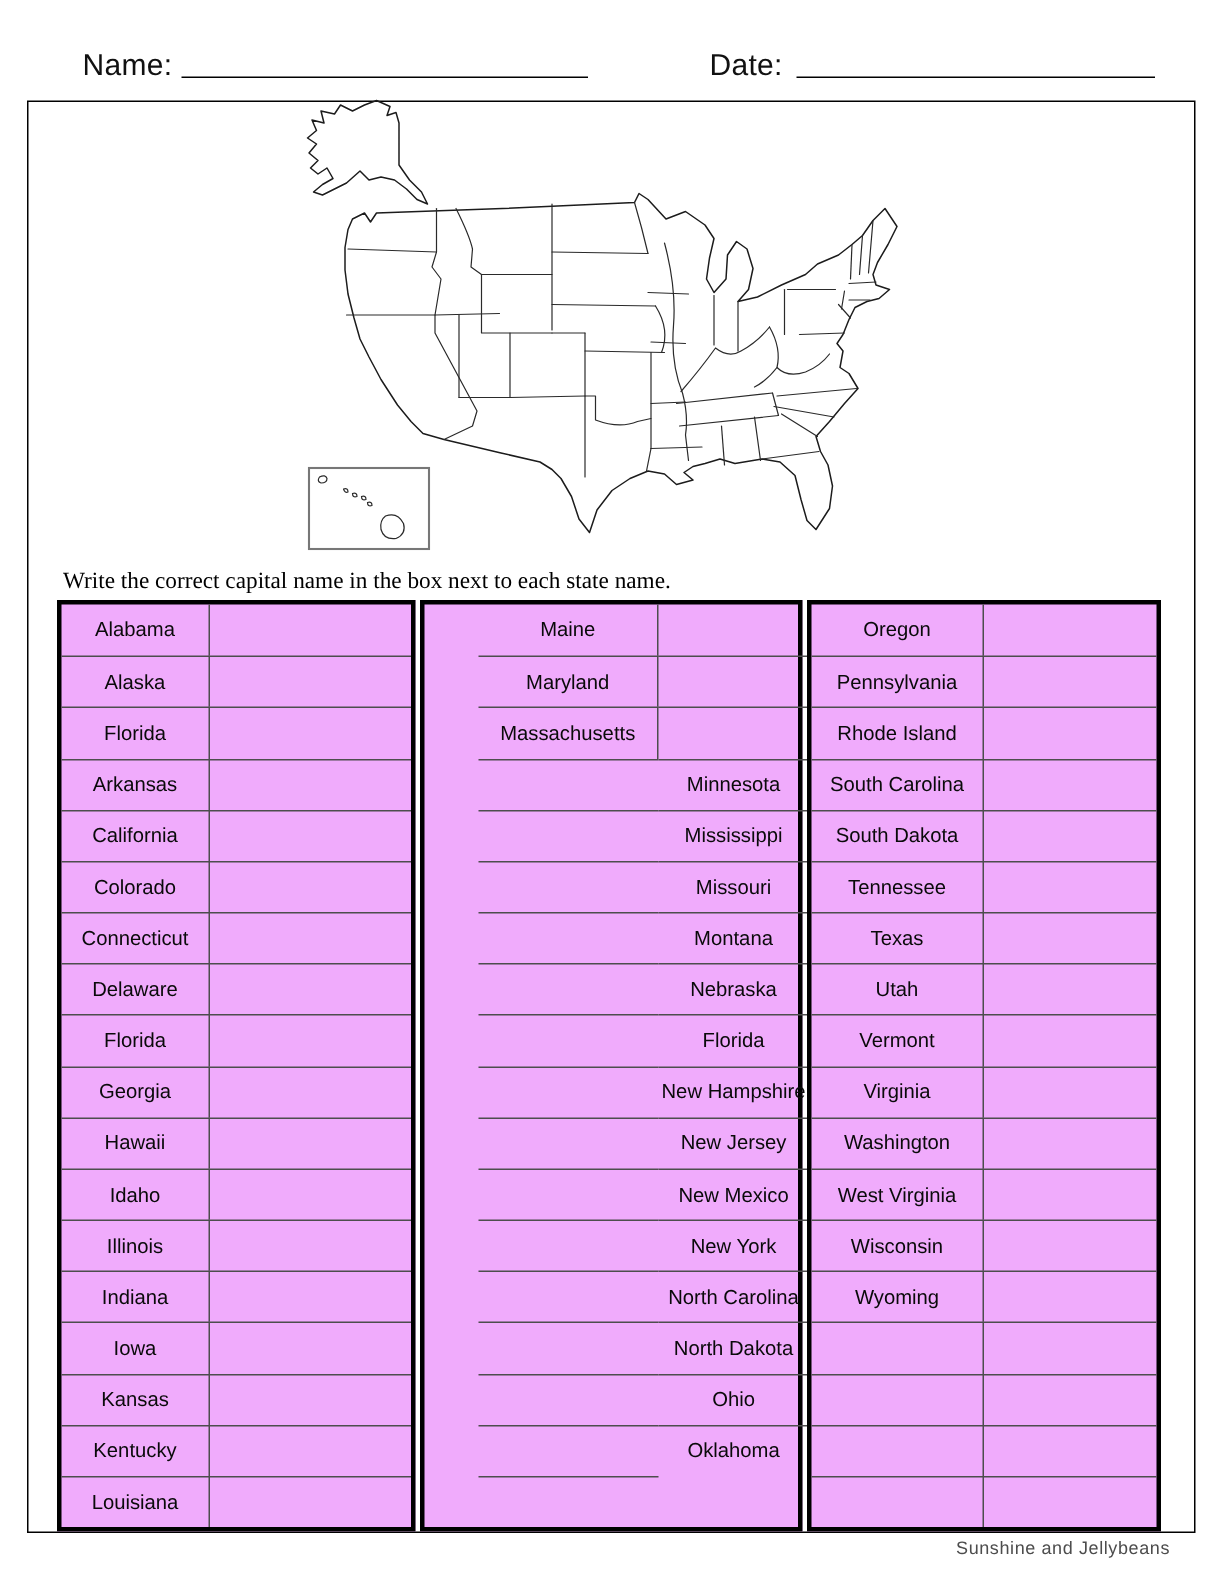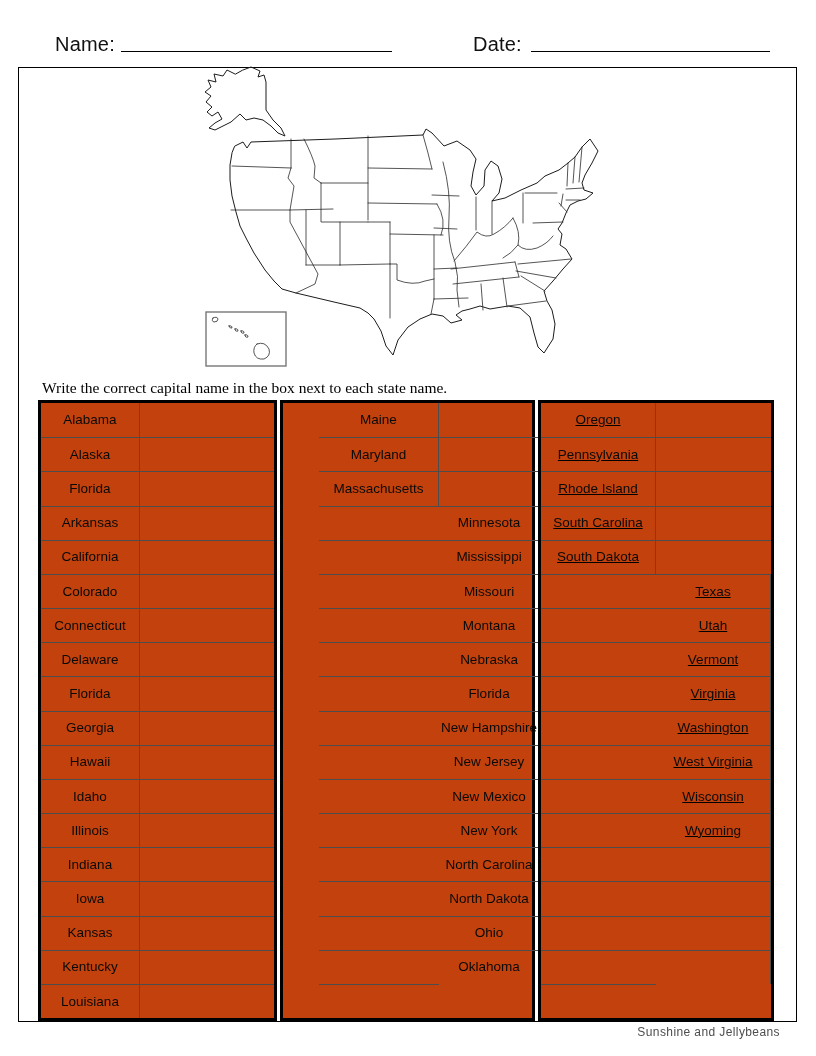--- a/index.html
+++ b/index.html
@@ -26,26 +26,26 @@
   .map-line-thin{fill:none;stroke:#2a2a2a;stroke-width:0.8;stroke-linejoin:round;stroke-linecap:round;}
   .inset-rect{fill:none;stroke:#777;stroke-width:1.4;}
   
   .instruction{
     position:absolute;left:42px;top:379px;
     font-family:"Liberation Serif", serif;font-size:15.5px;color:#000;
   }
   
   .group{
     position:absolute;top:400px;height:621px;box-sizing:border-box;
-    border:3px solid #000;background:#c2410c;
+    border:3px solid #000;background:#f0abfc;
     display:grid;grid-auto-rows:1fr;
   }
   #group-0{left:38px;width:239px;grid-template-columns:99px 1fr;}
   #group-1{left:280px;width:255px;grid-template-columns:120px 1fr;padding-left:36px;}
-  #group-2{left:538px;width:236px;grid-template-columns:115px 1fr;text-decoration:underline;}
+  #group-2{left:538px;width:236px;grid-template-columns:115px 1fr;}
   .cell{
     box-sizing:border-box;display:flex;align-items:center;justify-content:center;
     border-top:1px solid #4d4d4d;
     font-size:13.5px;color:#0a0a0a;line-height:1;white-space:nowrap;
   }
   .cell.r0{border-top:none;}
   .state-cell{border-right:1px solid #4d4d4d;padding:0 2px;}
   
   .footer-credit{
     position:absolute;left:500px;top:1025px;width:280px;text-align:right;
@@ -217,20 +217,21 @@
     <div class="cell state-cell r0">Oregon</div>
     <div class="cell answer-cell r0"></div>
     <div class="cell state-cell">Pennsylvania</div>
     <div class="cell answer-cell"></div>
     <div class="cell state-cell">Rhode Island</div>
     <div class="cell answer-cell"></div>
     <div class="cell state-cell">South Carolina</div>
     <div class="cell answer-cell"></div>
     <div class="cell state-cell">South Dakota</div>
     <div class="cell answer-cell"></div>
+    <div class="cell state-cell">Tennessee</div>
     <div class="cell answer-cell"></div>
     <div class="cell state-cell">Texas</div>
     <div class="cell answer-cell"></div>
     <div class="cell state-cell">Utah</div>
     <div class="cell answer-cell"></div>
     <div class="cell state-cell">Vermont</div>
     <div class="cell answer-cell"></div>
     <div class="cell state-cell">Virginia</div>
     <div class="cell answer-cell"></div>
     <div class="cell state-cell">Washington</div>

